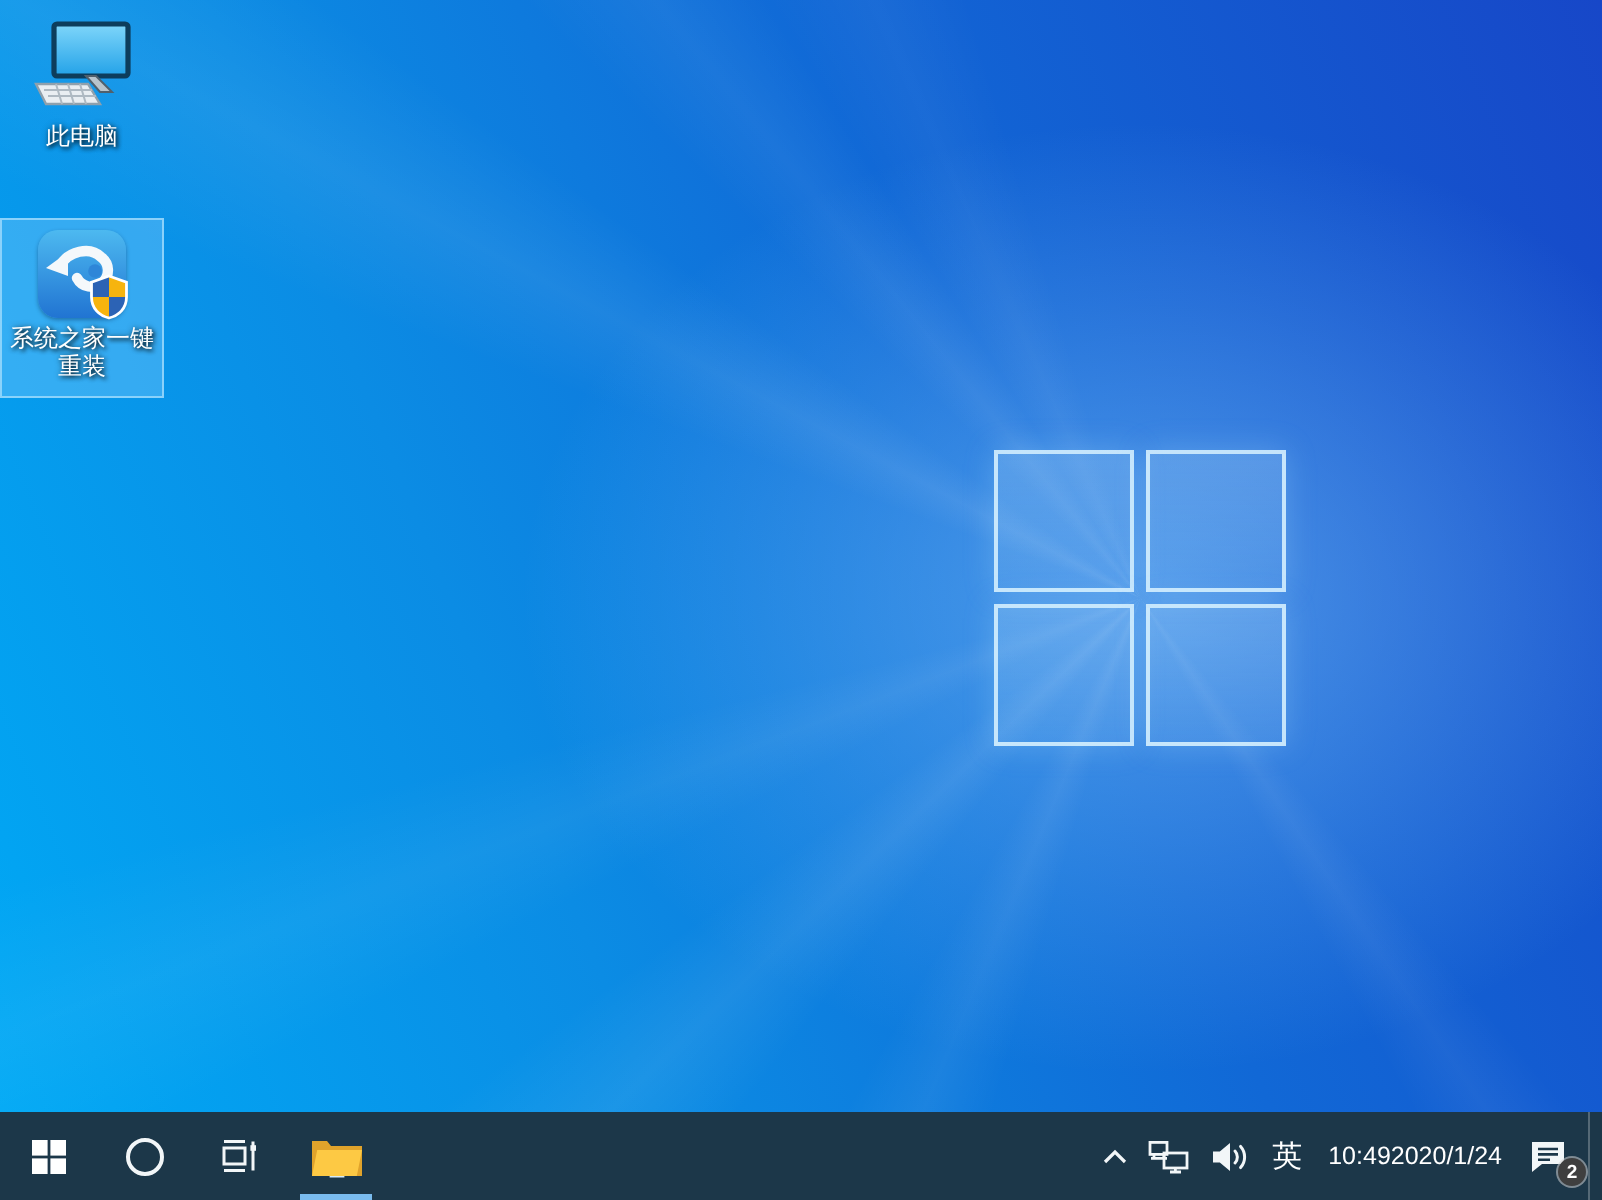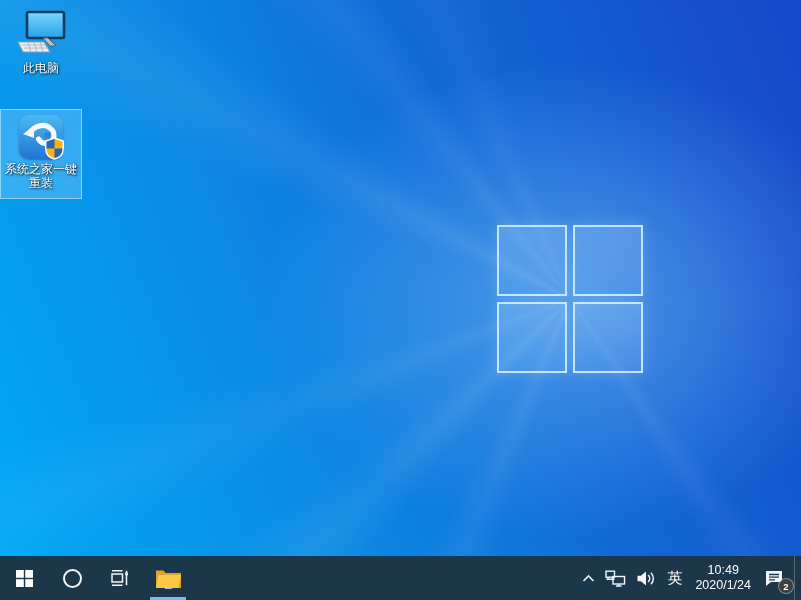--- a/index.html
+++ b/index.html
@@ -92,21 +92,21 @@
   }
   .cortana-ring{width:15px;height:15px;border:2px solid #f2f6f8;border-radius:50%;}
 
   .tray{margin-left:auto;display:flex;align-items:stretch;height:44px;}
   .tray-btn{
     background:transparent;border:none;margin:0;padding:0 5px;
     display:flex;align-items:center;justify-content:center;position:relative;
     color:#fff;cursor:pointer;
   }
   .ime{font-size:15px;padding:0 6px;}
-  .clock{flex-direction:column;justify-content:center;line-height:15px;font-size:12.5px;padding:0 7px;}
+  .clock{justify-content:center;line-height:15px;font-size:12.5px;padding:0 7px;}
   .clock div{text-align:center;}
   .badge{
     position:absolute;right:1px;bottom:7px;width:14px;height:14px;border-radius:50%;
     background:#3f3f3f;color:#fff;font-size:9.5px;font-weight:bold;
     display:flex;align-items:center;justify-content:center;
     box-shadow:0 0 0 1px rgba(210,210,210,0.55);
   }
   .show-desktop{width:6px;height:44px;border-left:1px solid rgba(255,255,255,0.25);cursor:pointer;}
 </style>
 </head>

